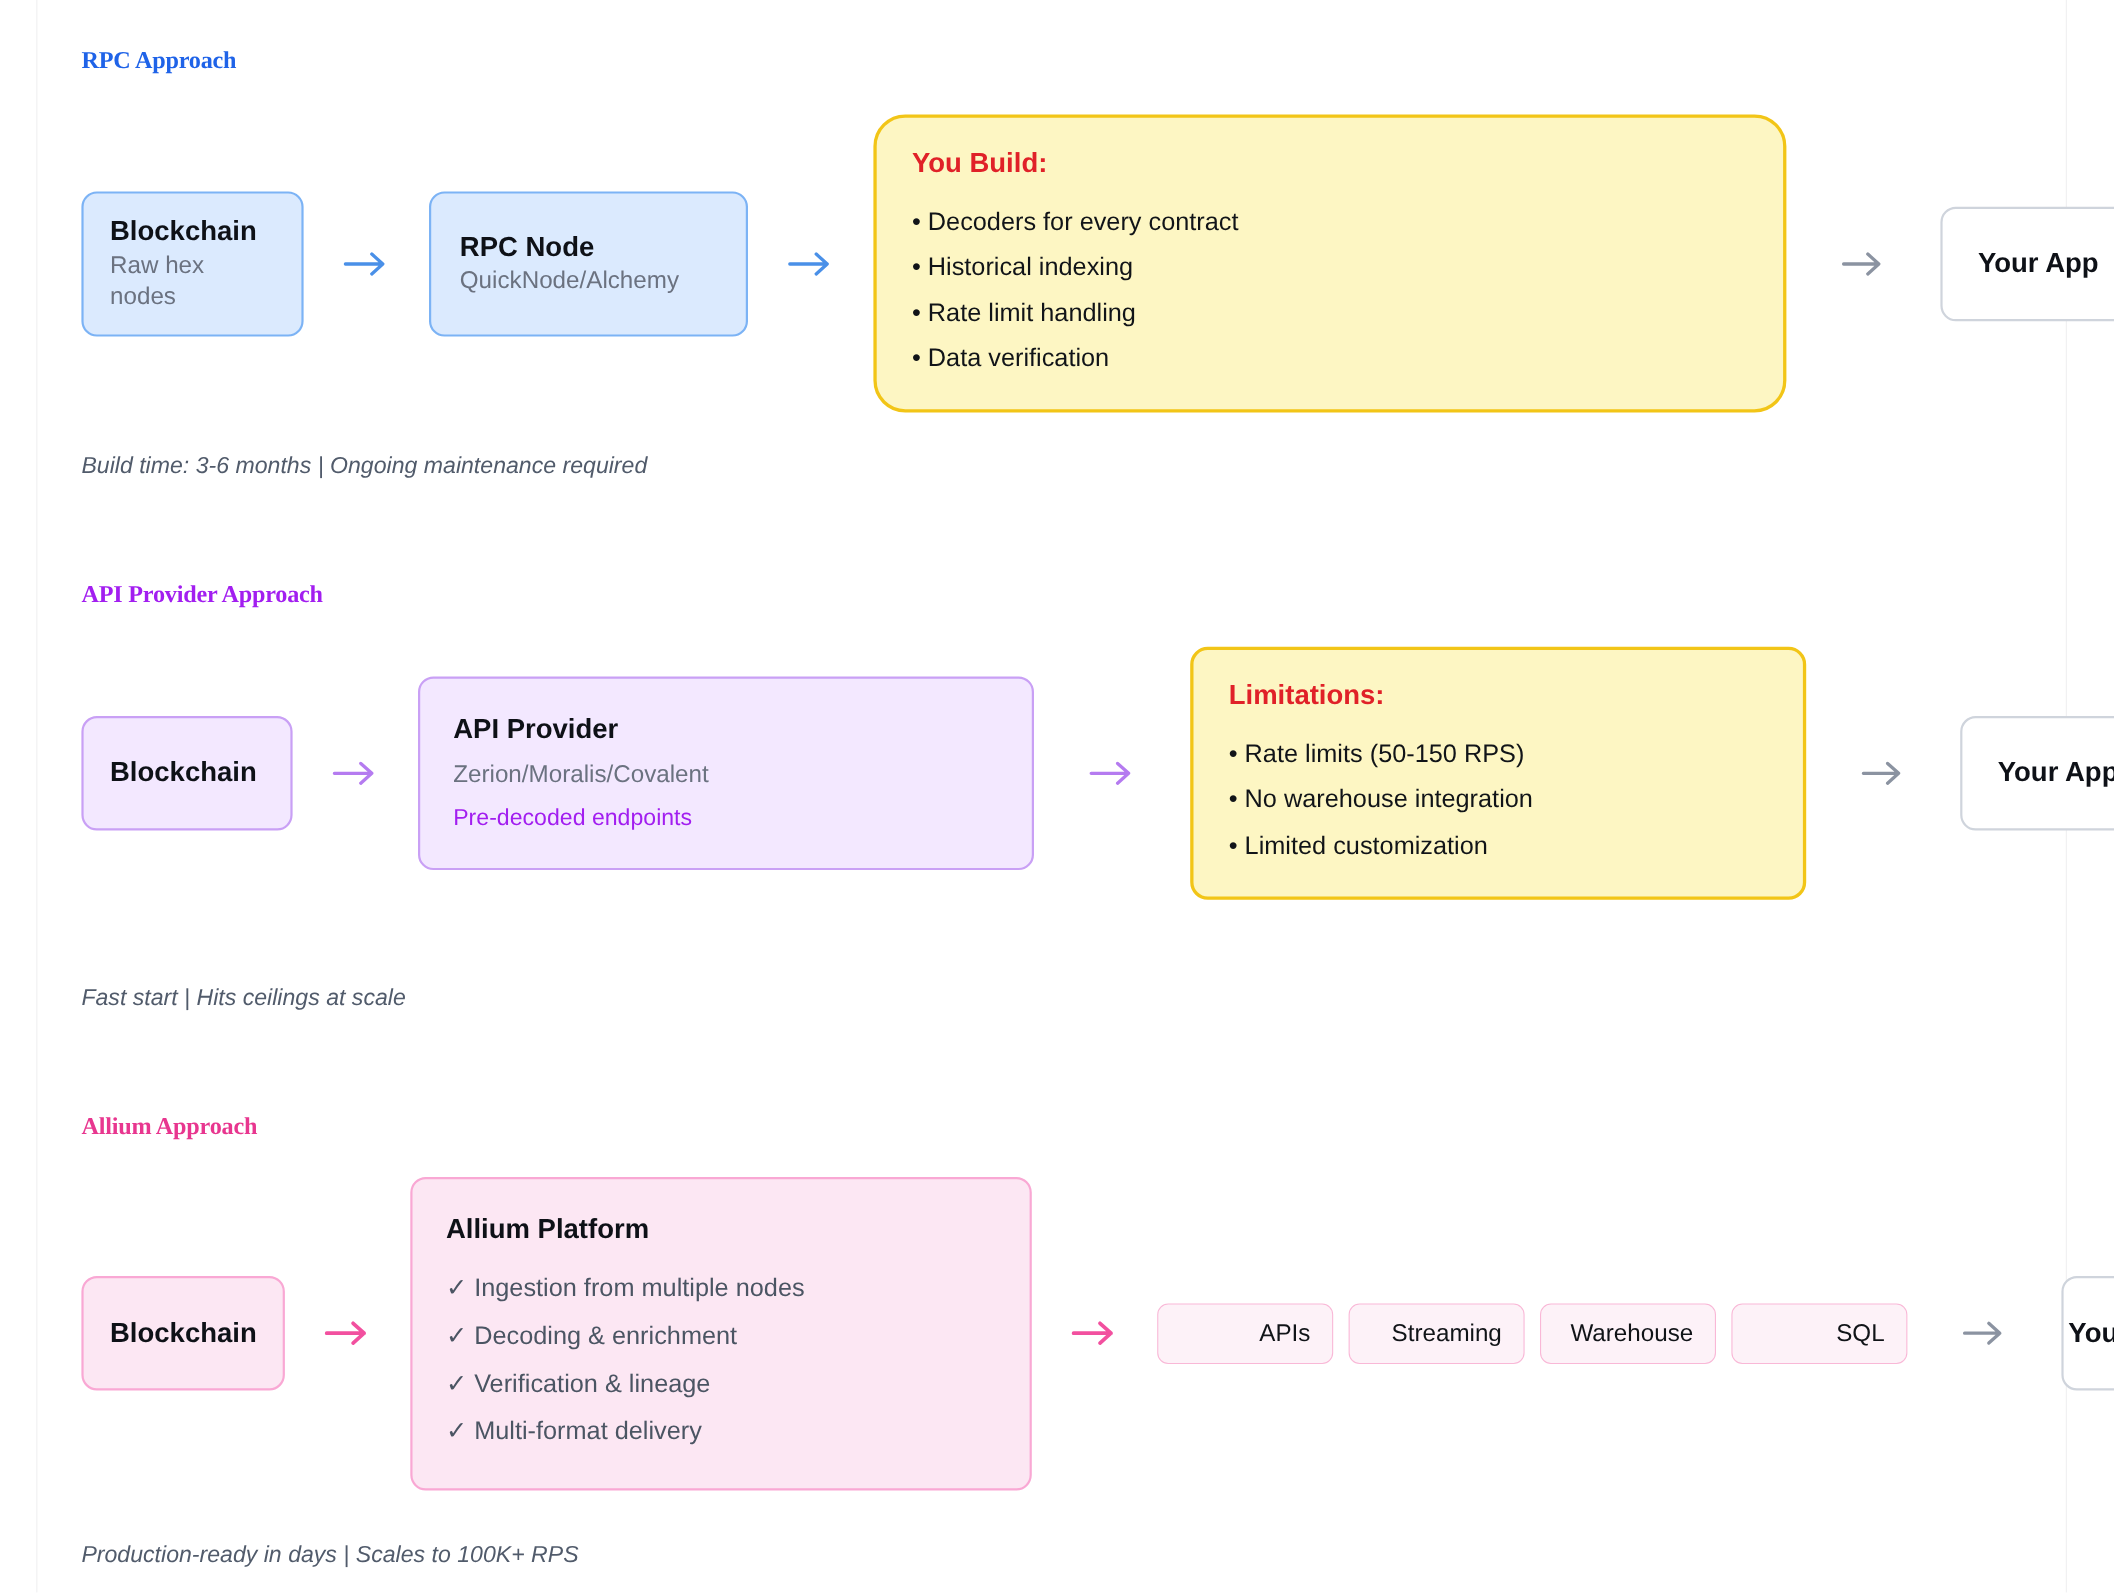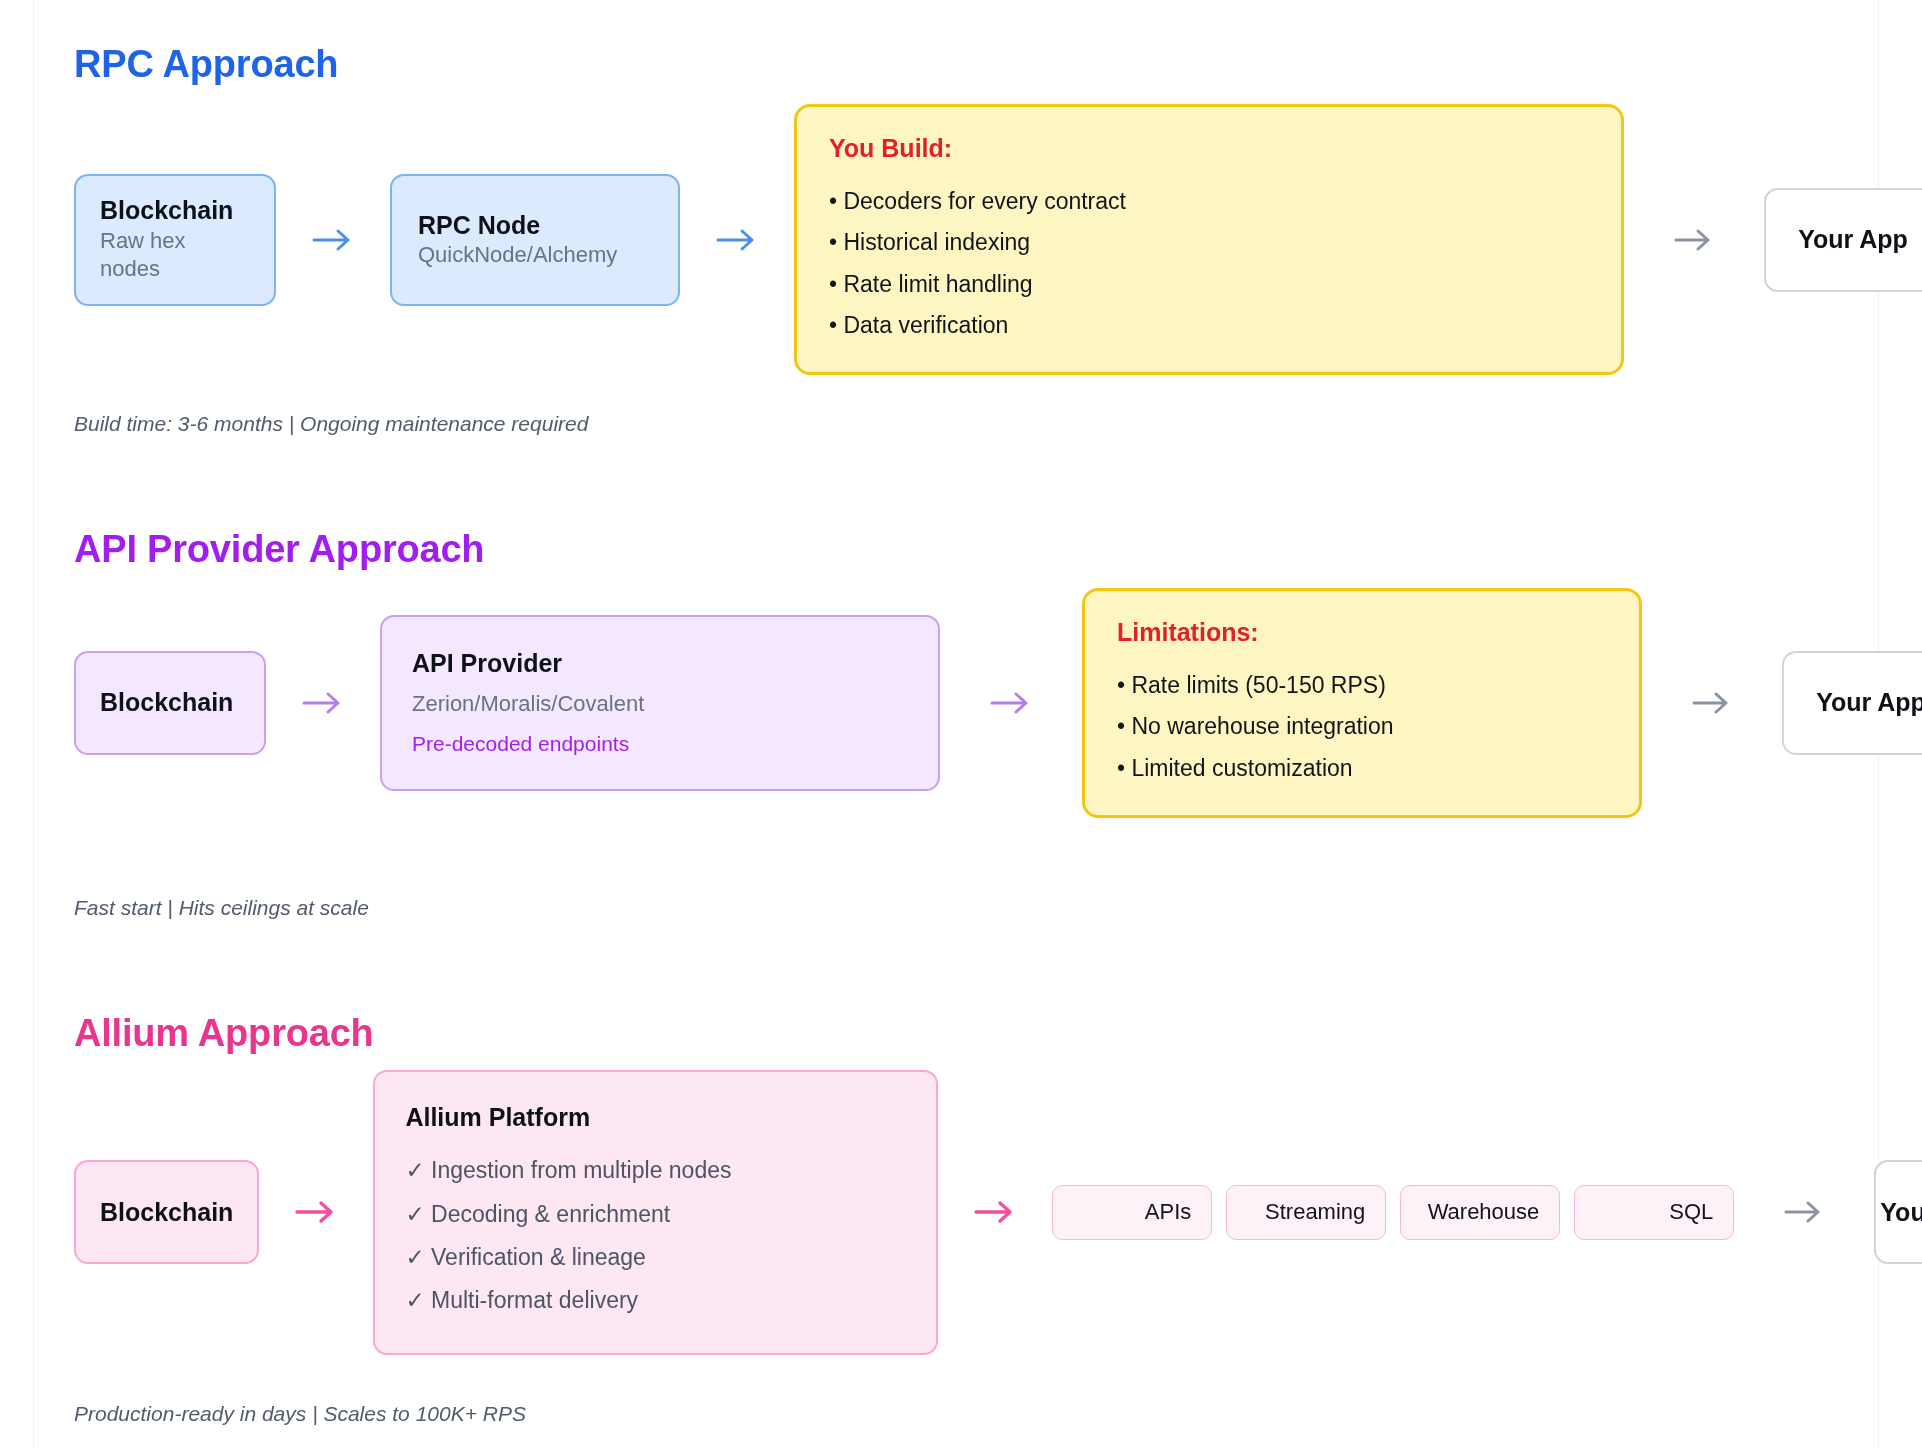--- a/index.html
+++ b/index.html
@@ -27,24 +27,25 @@
     bottom: 0;
     width: 1px;
     background: #f0f0f1;
   }
   .card-edge.left  { left: 33px; }
   .card-edge.right { left: 1878px; }
 
   
   .section { position: relative; }
   .section-title {
-    font-size: 38px;
+    font-size: 22px;
     font-weight: bold;
     letter-spacing: -0.2px;
     line-height: 1.2;
+    font-family: Liberation Serif, serif;
   }
   .section-title.blue   { color: #1f63e8; }
   .section-title.purple { color: #a21ef0; }
   .section-title.pink   { color: #e8368f; }
 
   .flow {
     display: flex;
     align-items: center;
     width: 100%;
   }
@@ -148,21 +149,21 @@
   #sec2-flow  { position: absolute; left: 74px;  top: 588px; }
   #sec2-cap   { position: absolute; left: 74px;  top: 894px; }
 
   #sec3-title { position: absolute; left: 74px;  top: 1011px; }
   #sec3-flow  { position: absolute; left: 74px;  top: 1070px; }
   #sec3-cap   { position: absolute; left: 74px;  top: 1400px; }
 
   
   #n-blockchain-1 { width: 202px; height: 132px; padding: 0 24px; }
   #n-rpcnode      { width: 290px; height: 132px; padding: 0 26px; }
-  #c-youbuild     { width: 830px; }
+  #c-youbuild     { width: 830px; border-radius: 29px; }
   #n-yourapp-1    { width: 178px; height: 104px; align-items: center; }
 
   
   #n-blockchain-2 { width: 192px; height: 104px; padding: 0 24px; }
   #n-apiprovider  { width: 560px; height: 176px; padding: 0 30px; }
   #c-limits       { width: 560px; }
   #n-yourapp-2    { width: 178px; height: 104px; align-items: center; }
 
   
   #n-blockchain-3 { width: 192px; height: 104px; padding: 0 24px; }

